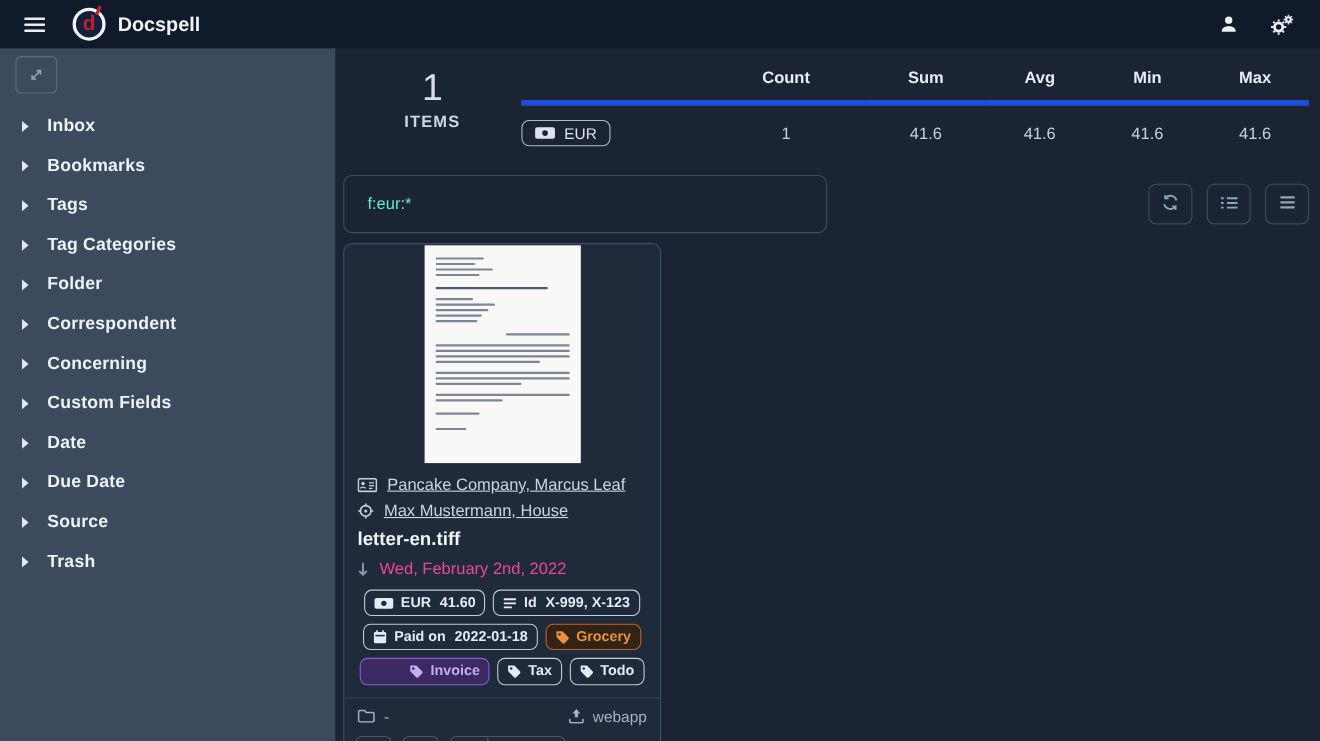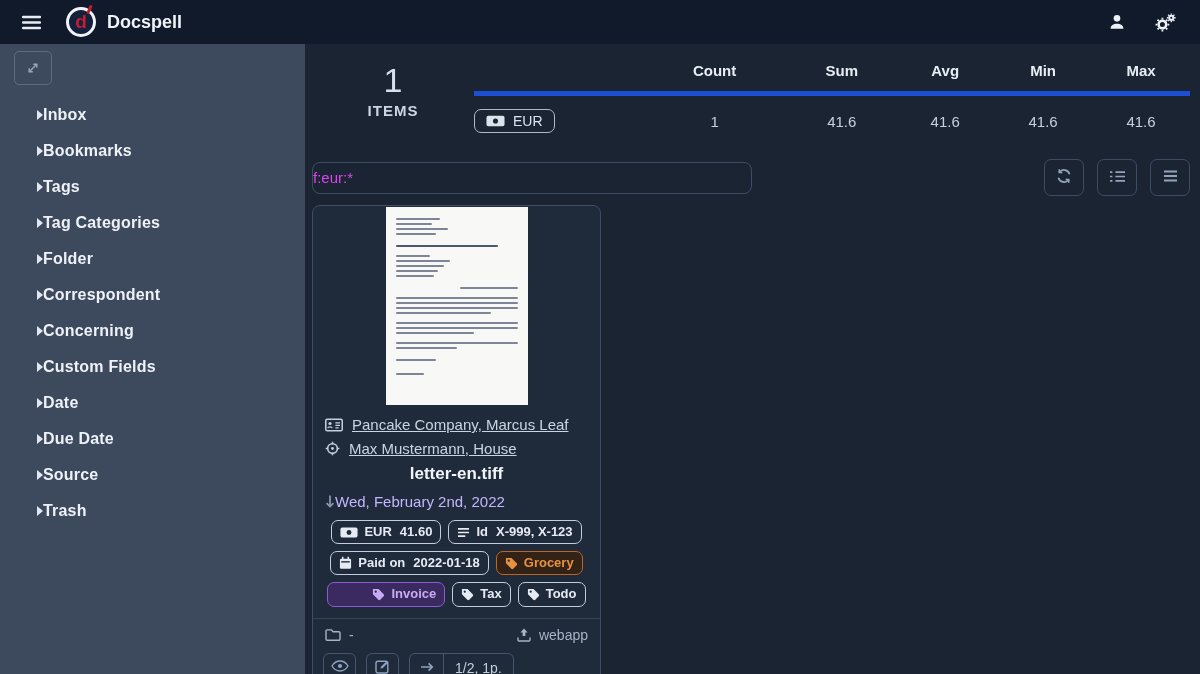--- a/index.html
+++ b/index.html
@@ -23,21 +23,21 @@
 
   
   .shell { display:flex; height:630px; }
 
   
   .sidebar { width:305px; flex-shrink:0; background:#3d4a5d; padding-top:7px; }
   .expand-btn { margin-left:14px; width:38px; height:34px; background:transparent;
                 border:1px solid #5b6b81; border-radius:5px; color:#94a4bb; cursor:pointer;
                 display:flex; align-items:center; justify-content:center; }
   .side-menu { padding-top:12px; }
-  .side-item { display:flex; align-items:center; padding:9px 0 9px 37px; cursor:pointer; }
+  .side-item { display:flex; align-items:center; gap:17px; padding:9px 0 9px 20px; cursor:pointer; }
   .caret { width:0; height:0; border-left:6px solid #e2e8f1;
            border-top:5px solid transparent; border-bottom:5px solid transparent; }
   .side-label { font-size:16px; font-weight:bold; color:#eef2f8; letter-spacing:.2px; }
 
   
   .main { flex:1; background:#1b2433; padding:8px 10px 0 7px; overflow:hidden; }
 
   .stats { display:flex; align-items:flex-start; }
   .count-block { width:162px; text-align:center; padding-top:10px; }
   .count-num { font-size:34px; color:#d8dfeb; line-height:1.1; }
@@ -46,44 +46,44 @@
   .stats-table th { font-size:15px; font-weight:bold; color:#e7edf5; text-align:center;
                     padding:8px 0 12px; border-bottom:5px solid #1d4ed8; }
   .stats-table th.cur-col, .stats-table td.cur-col { width:168px; text-align:left; }
   .stats-table td { text-align:center; color:#c7d0de; font-size:15px; padding:13px 0; }
   .cur-badge { display:inline-flex; align-items:center; gap:8px; border:1px solid #aeb9c9;
                border-radius:7px; padding:3px 11px; color:#dbe3ee; font-size:14px; }
   .bicon svg, .micon svg { display:block; }
 
   
   .toolbar { display:flex; justify-content:space-between; align-items:center; margin-top:13px; }
-  .search-input { width:440px; height:32px; background:transparent; border:1px solid #3e4c63;
-                  border-radius:8px; color:#d946ef; padding:0 0; font-size:15px;
+  .search-input { width:440px; height:53px; background:transparent; border:1px solid #3e4c63;
+                  border-radius:8px; color:#5eead4; padding:0 21px; font-size:15px;
                   font-family:"Liberation Sans", sans-serif; outline:none; }
   .toolbar-buttons { display:flex; gap:13px; }
   .tbtn { width:40px; height:37px; background:transparent; border:1px solid #3e4c63;
           border-radius:7px; color:#93a3ba; cursor:pointer;
           display:flex; align-items:center; justify-content:center; }
 
   
   .card { width:289px; margin-top:9px; background:#1f2a3b; border:1px solid #3f4d66;
           border-radius:8px; overflow:hidden; }
   .thumb-wrap { height:200px; display:flex; justify-content:center; align-items:flex-start;
                 padding-top:1px; cursor:pointer; }
   .page { width:142px; height:198px; background:#f8f8f6; padding:11px 10px; }
   .ln { height:2px; background:#7d8596; margin-top:3px; border-radius:1px; }
   .ln.dark { background:#4d576d; }
   .para { margin-top:8px; }
   .para .ln { width:100%; }
 
   .card-body { padding:10px 12px 4px; }
   .meta-row { display:flex; align-items:center; gap:9px; color:#cbd4e2; font-size:15px; margin-bottom:7px;text-decoration:underline; }
   .meta-row .micon { color:#c6cfdd; display:flex; }
-  .card-title { font-size:17px; font-weight:bold; color:#f1f5fa; margin:4px 0 9px;text-align:center; }
-  .date-row { display:flex; align-items:center; color:#c4b5fd; font-size:15px; margin-bottom:10px; }
+  .card-title { font-size:17px; font-weight:bold; color:#f1f5fa; margin:4px 0 9px; }
+  .date-row { display:flex; align-items:center; gap:10px; color:#ec4899; font-size:15px; margin-bottom:10px; }
   .date-row .micon { color:#8d9bb0; }
 
   .badge-row { display:flex; justify-content:center; gap:7px; margin-bottom:7px; }
   .badge { display:inline-flex; align-items:center; gap:6px; border:1px solid #c3cddb;
            border-radius:7px; padding:2px 8px; font-size:13px; font-weight:bold;
            color:#e6ebf3; line-height:1.4; cursor:pointer; white-space:nowrap; }
   .badge .bval { margin-left:2px; }
   .badge.orange { border-color:#bd6526; color:#e8913f; background:#332317;align-items:center; }
   .badge.purple { border-color:#8c5ad6; color:#c9aaf4; background:#3b2a5f;padding-left:44px; }
 

